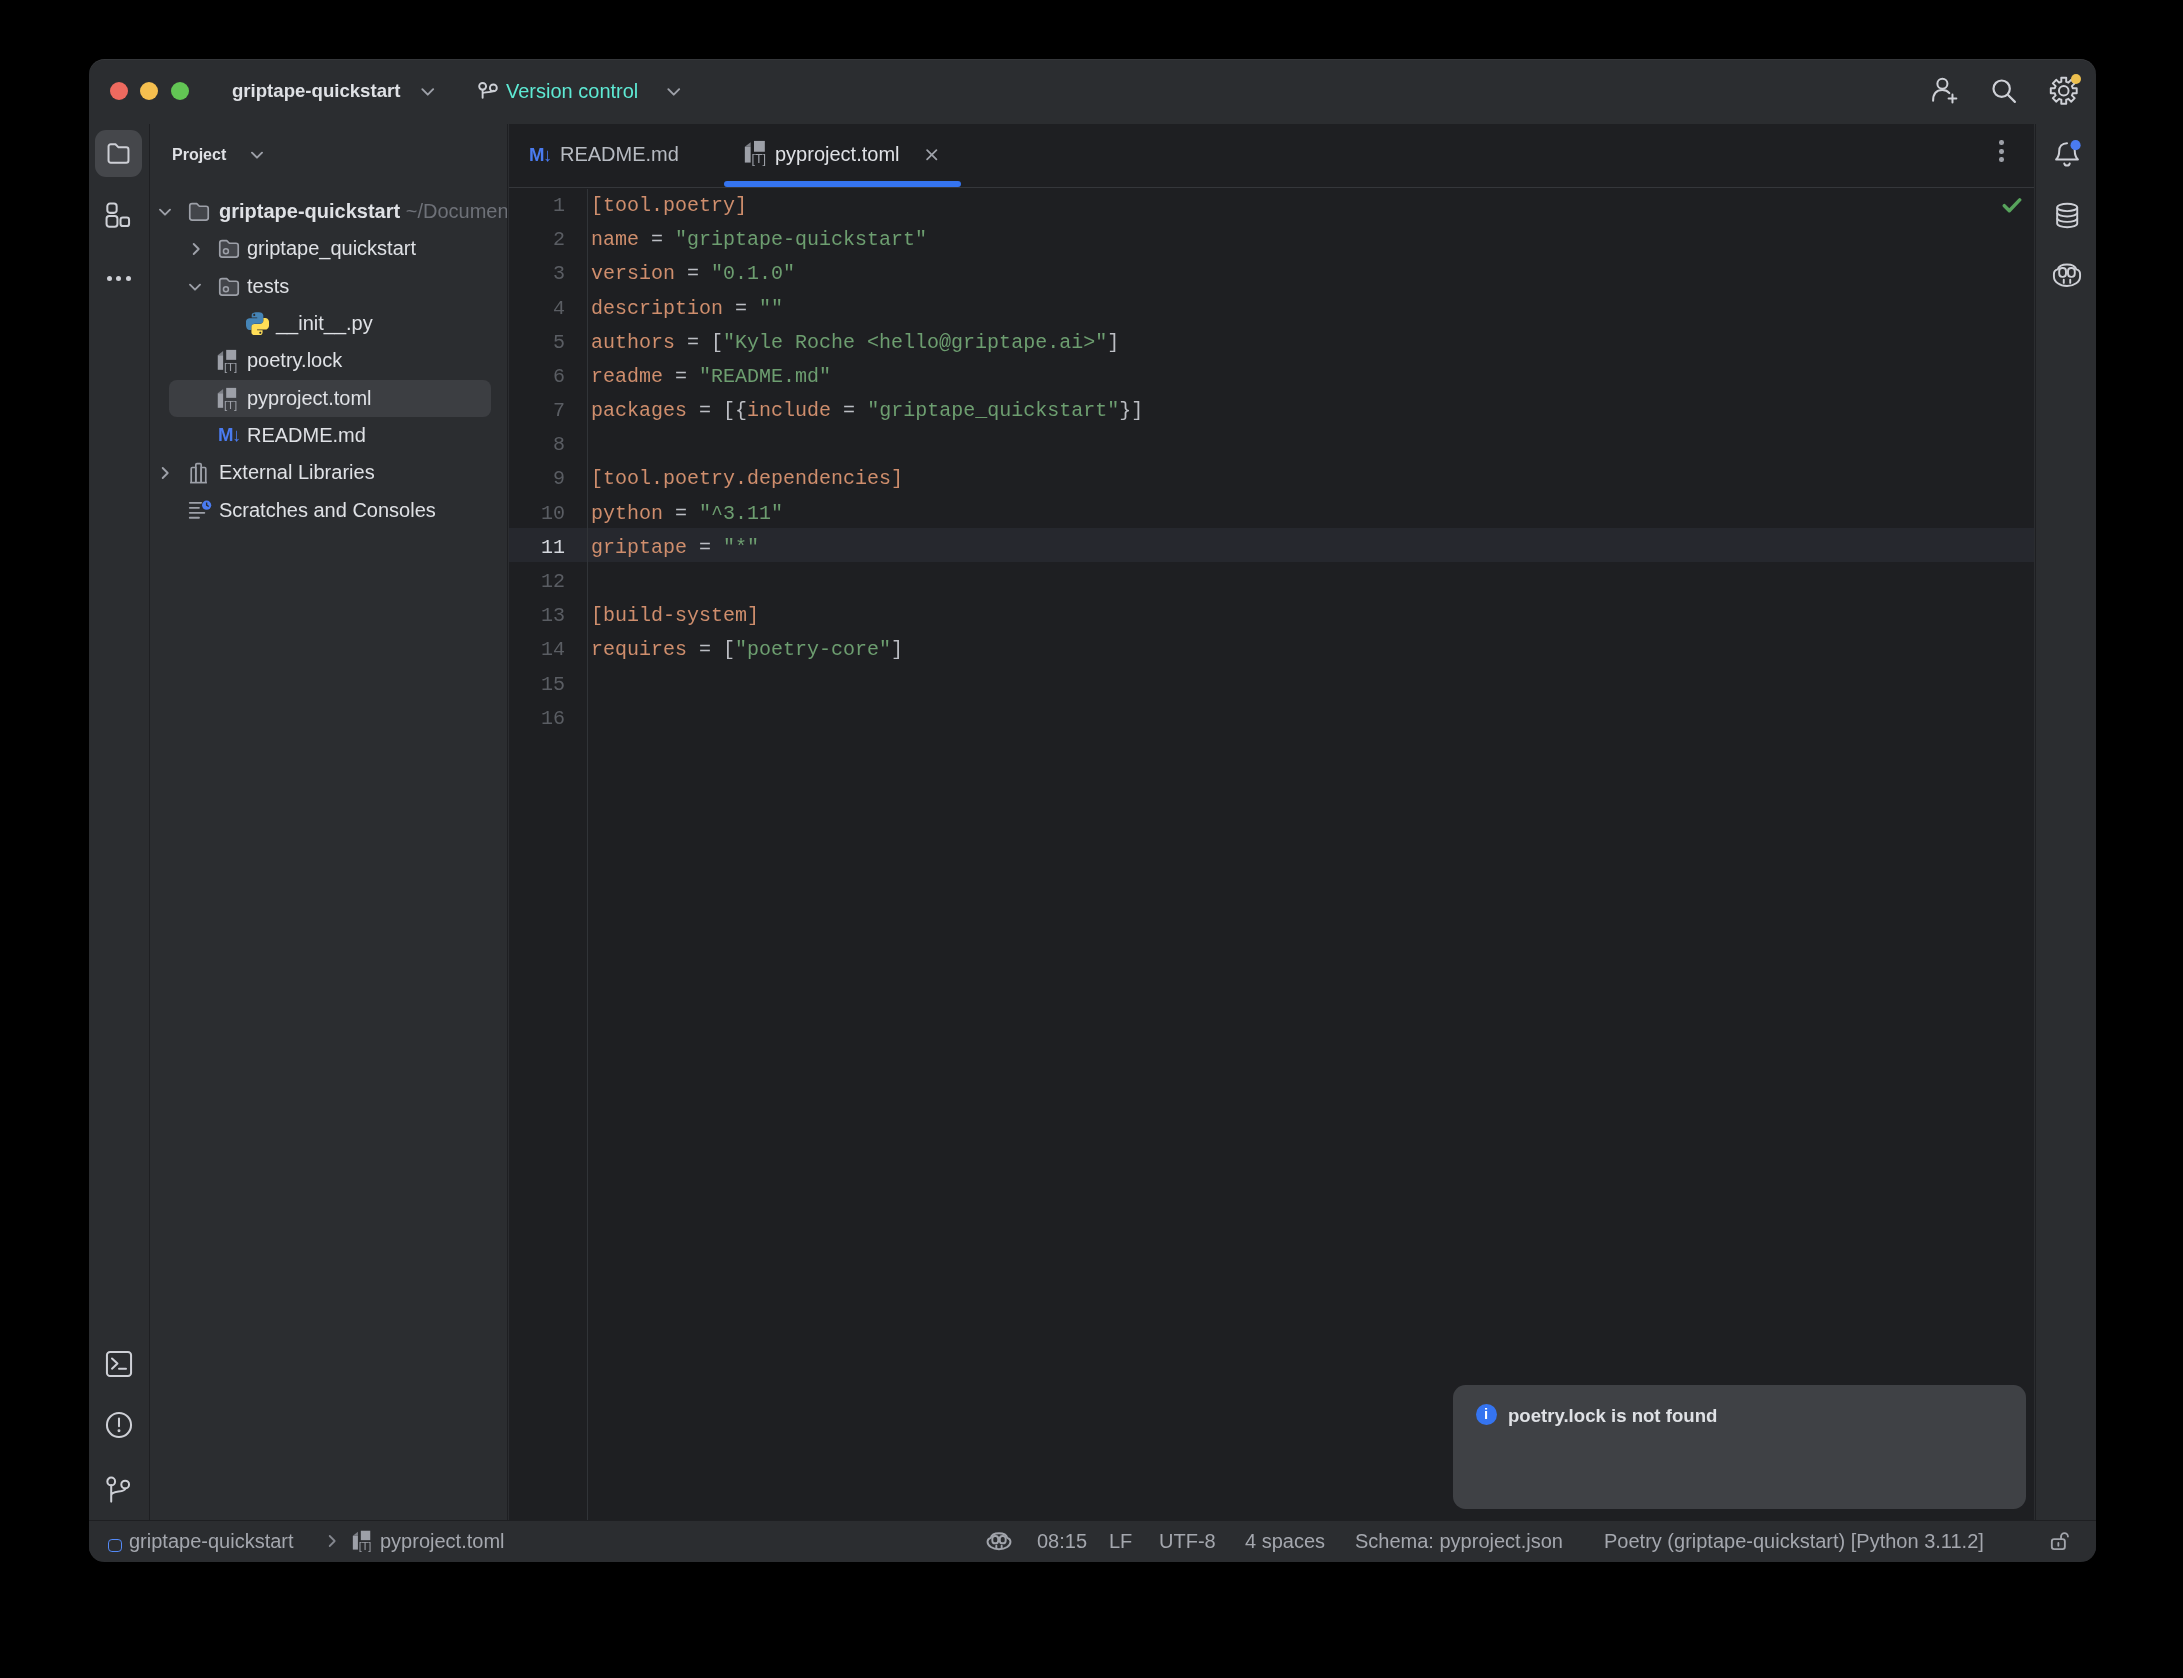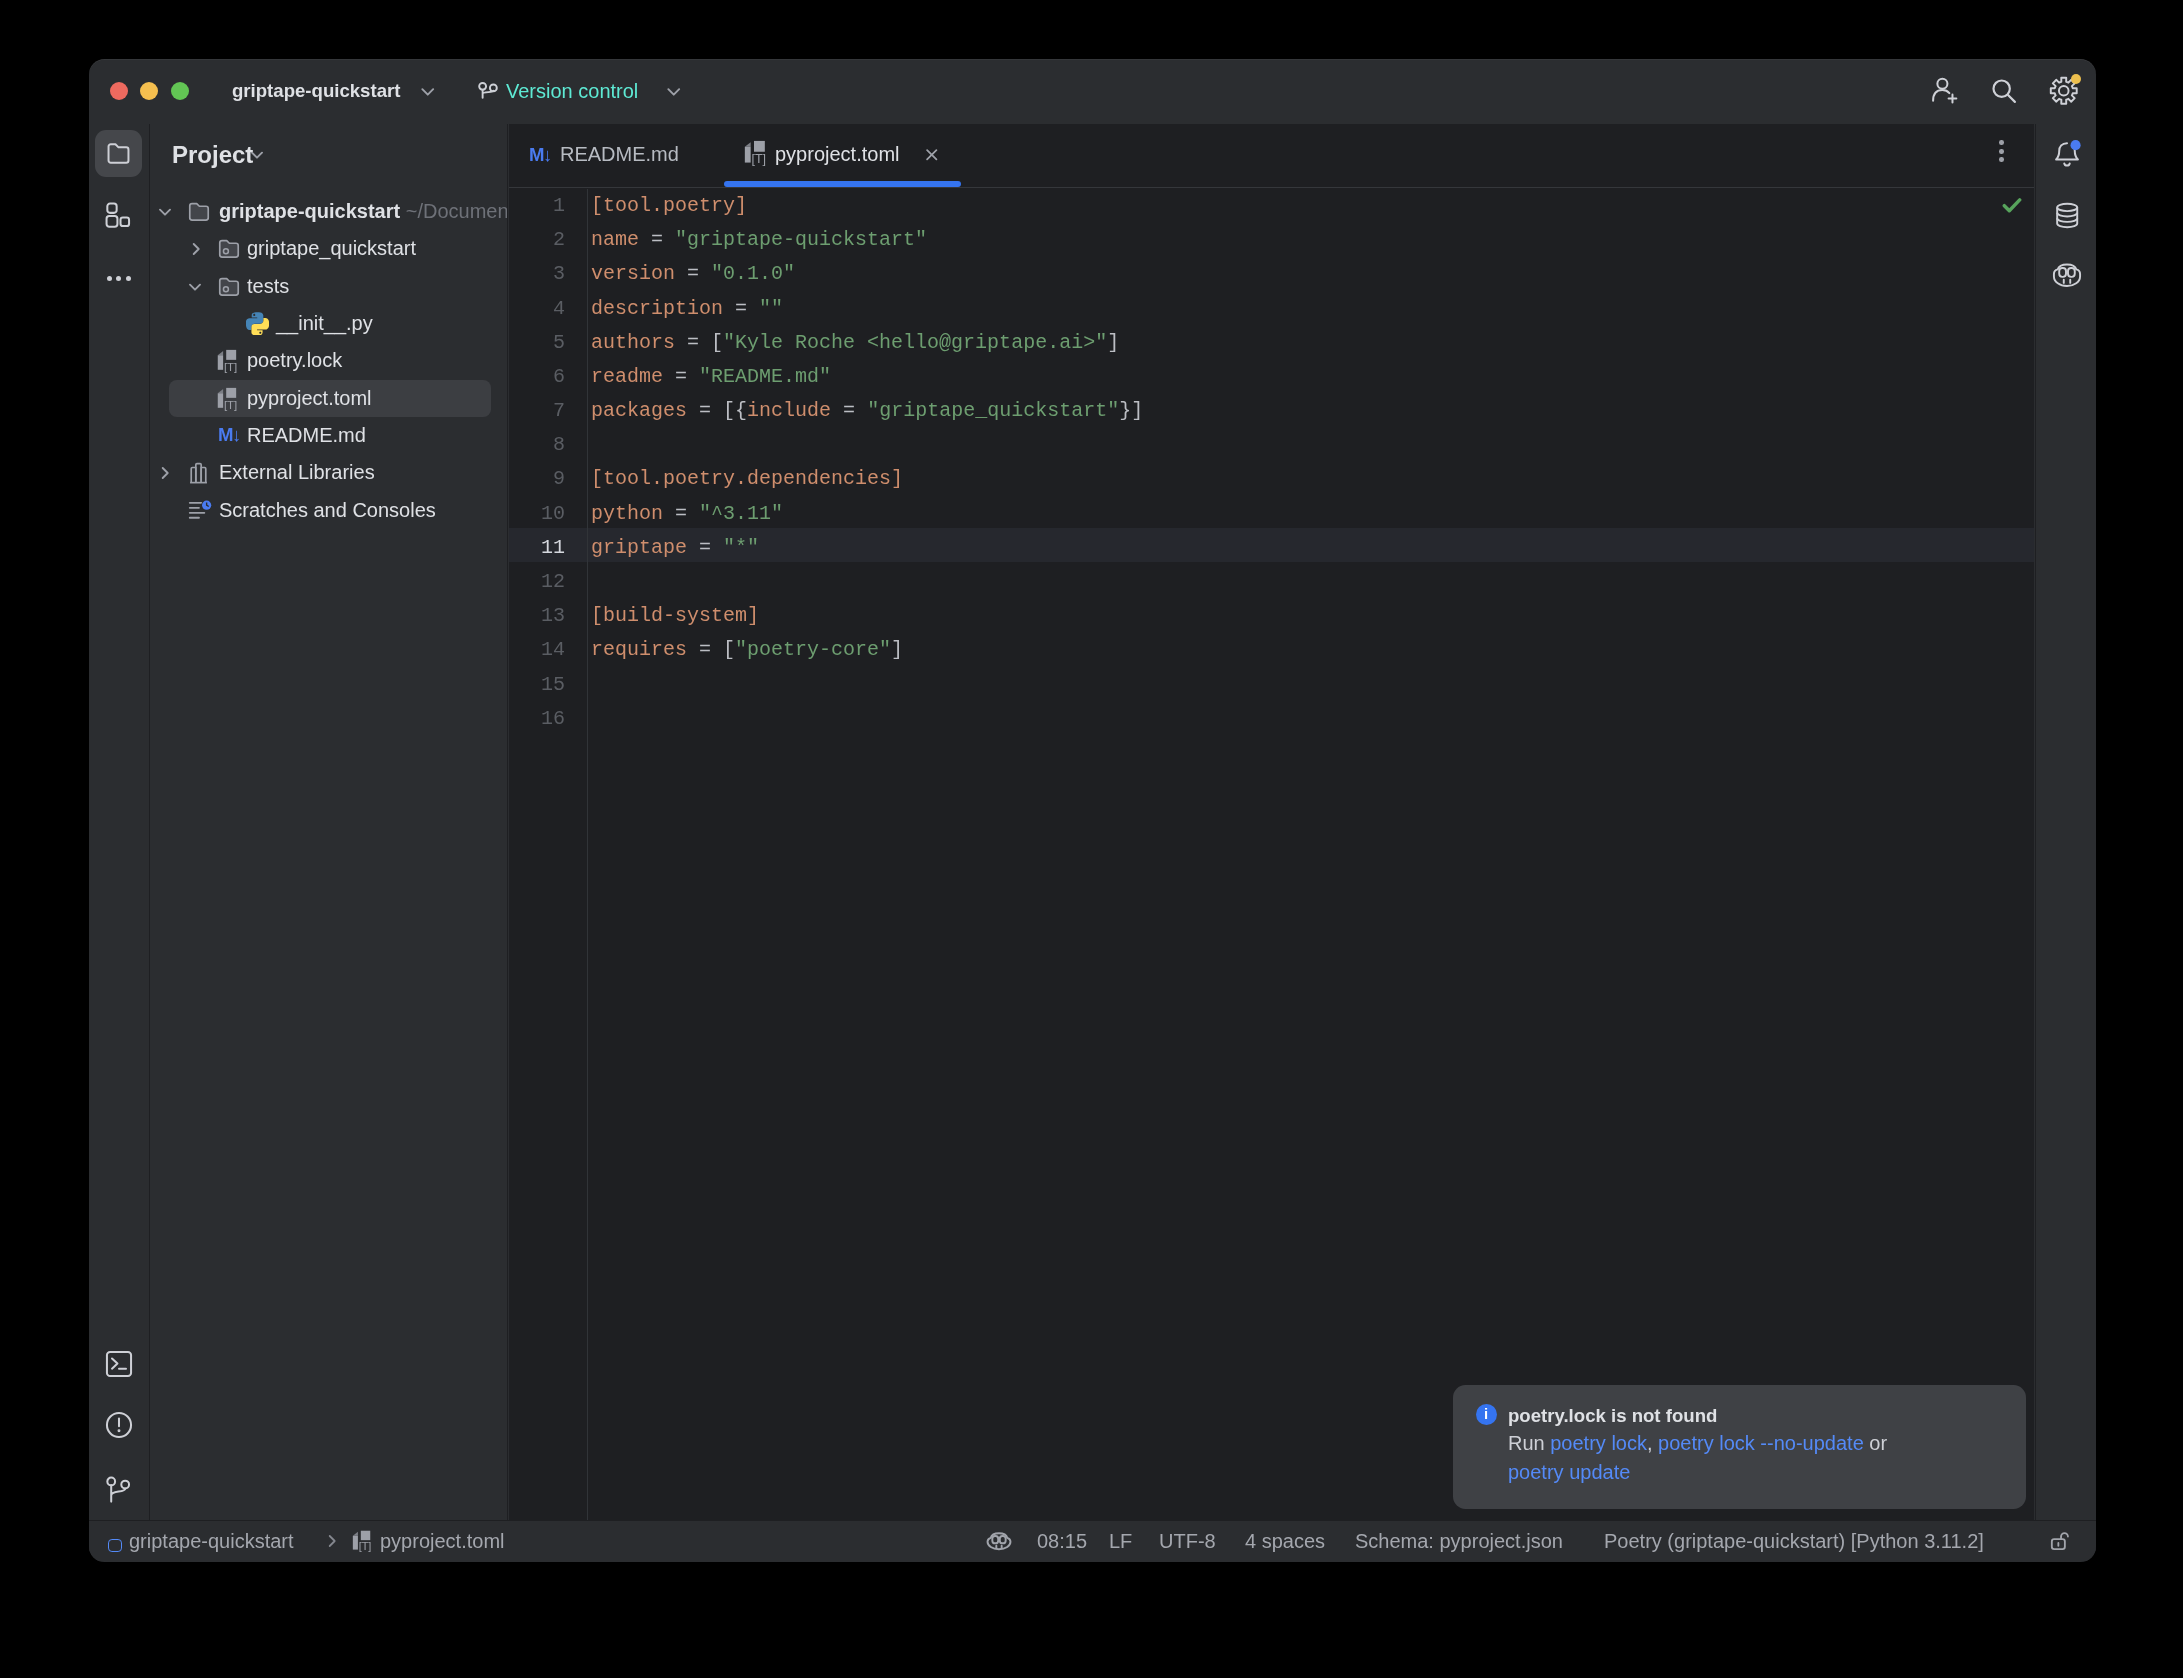--- a/index.html
+++ b/index.html
@@ -26,21 +26,21 @@
   .rw-div { position:absolute; left:181px; top:7px; width:1.6px; height:35px; background:rgba(255,255,255,0.35); }
   
   .stripeL { position:absolute; left:0; top:65px; width:61px; height:1396px; background:#2b2d30; border-right:0.8px solid #1e1f22; }
   .panel { position:absolute; left:62px; top:65px; width:357px; height:1396px; background:#2b2d30; border-right:1.6px solid #1e1f22; overflow:hidden; }
   .editor { position:absolute; left:420px; top:65px; width:1525px; height:1396px; background:#1e1f22; overflow:hidden; }
   .stripeR { position:absolute; left:1946px; top:65px; width:61px; height:1396px; background:#2b2d30; border-left:0.8px solid #1e1f22; }
   .statusbar { position:absolute; left:0; top:1461px; width:2007px; height:41px; background:#2b2d30; border-top:0.8px solid #1e1f22; font-size:20px; color:#a4a7ae; }
   
   .folderbtn { position:absolute; left:6.2px; top:6.2px; width:47px; height:47px; border-radius:11px; background:#45474b; }
   
-  .phead { position:absolute; left:21px; top:18px; height:26.4px; line-height:26.4px; font-size:24px; font-weight:bold; color:#dfe1e5; }
+  .phead { position:absolute; left:21px; top:18px; height:26.4px; line-height:26.4px; font-size:16px; font-weight:bold; color:#dfe1e5; }
   .row { position:absolute; left:0; width:357px; height:37px; }
   .rowsel { position:absolute; left:18px; top:256px; width:322px; height:37px; background:#3c3e42; border-radius:7.8px; }
   .rtext { position:absolute; top:5.4px; height:26.4px; line-height:26.4px; font-size:20px; color:#dfe1e5; white-space:nowrap;text-align:center; }
   .dim { color:#6e7178; }
   
   .tabbar { position:absolute; left:0; top:0; width:1525px; height:64px; border-bottom:0.8px solid #35373b; }
   .tabtext { position:absolute; top:17px; height:26.4px; line-height:26.4px; font-size:20px; white-space:nowrap; }
   .underline { position:absolute; left:215px; top:57px; width:237px; height:6.2px; border-radius:3.1px; background:#3574f0; }
   
   .codearea { position:absolute; left:0; top:65px; width:1525px; height:1331px; font-family:"Liberation Mono", monospace; font-size:20px; }
@@ -327,21 +327,20 @@
           <rect x="20.8" y="7.6" width="8.8" height="11.6" rx="4"></rect>
           <path d="M15.3 23 v4 M23.7 23 v4" stroke-linecap="round"></path>
         </g>
       </svg>
   </div>
 
   <div class="notif">
     <div class="abs" style="left:22.5px;top:18.6px;width:21px;height:21px;border-radius:50%;background:#3574f0"></div>
     <div class="abs" style="left:22.5px;top:18.6px;width:21px;height:21px;text-align:center;font-size:14.8px;font-weight:bold;color:#fff;line-height:21px">i</div>
     <div class="ntitle">poetry.lock is not found</div>
-    <div class="nbody">Run <span class="link">poetry lock</span>, <span class="link">poetry lock --no-update</span> or<br><span class="link">poetry update</span></div>
   </div>
 
   <div class="statusbar">
     <div class="abs" style="left:19.4px;top:18px;width:13.2px;height:13.2px;border-radius:3.9px;border:1.9px solid #548af7"></div>
     <div class="sitem" style="left:40px">griptape-quickstart</div>
     <svg class="abs" style="left:238px;top:13.2px" width="10" height="14" viewBox="0 0 13 18">
         <path d="M3.5 2.5 L10 9 L3.5 15.5" stroke="#84878e" stroke-width="2.3" fill="none" stroke-linecap="round" stroke-linejoin="round"></path>
       </svg>
     <svg class="abs" style="left:263px;top:9.3px;font-size:26px" width="22" height="22.5" viewBox="0 0 30 31">
         <rect x="12" y="1" width="13" height="13" fill="#9da0a8"></rect>

